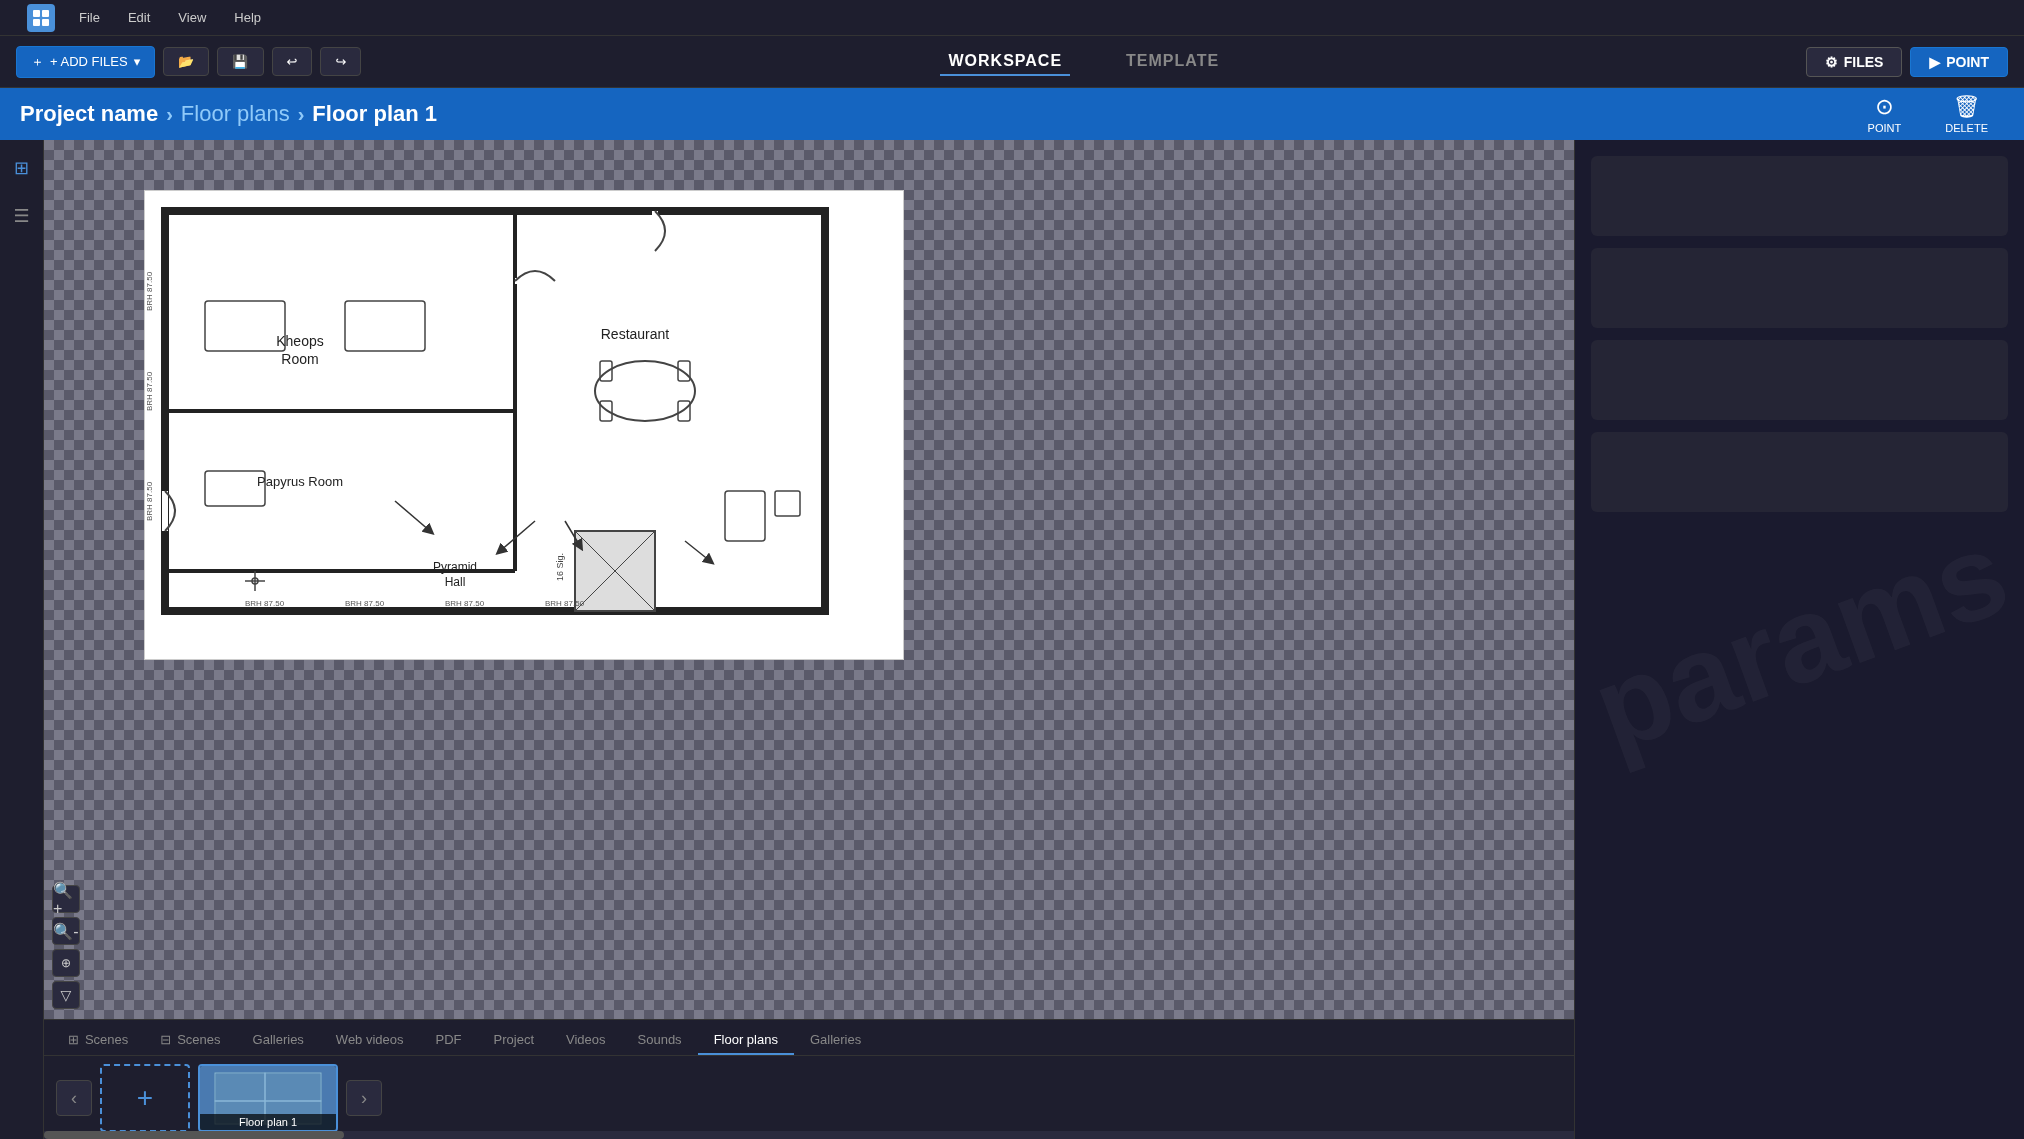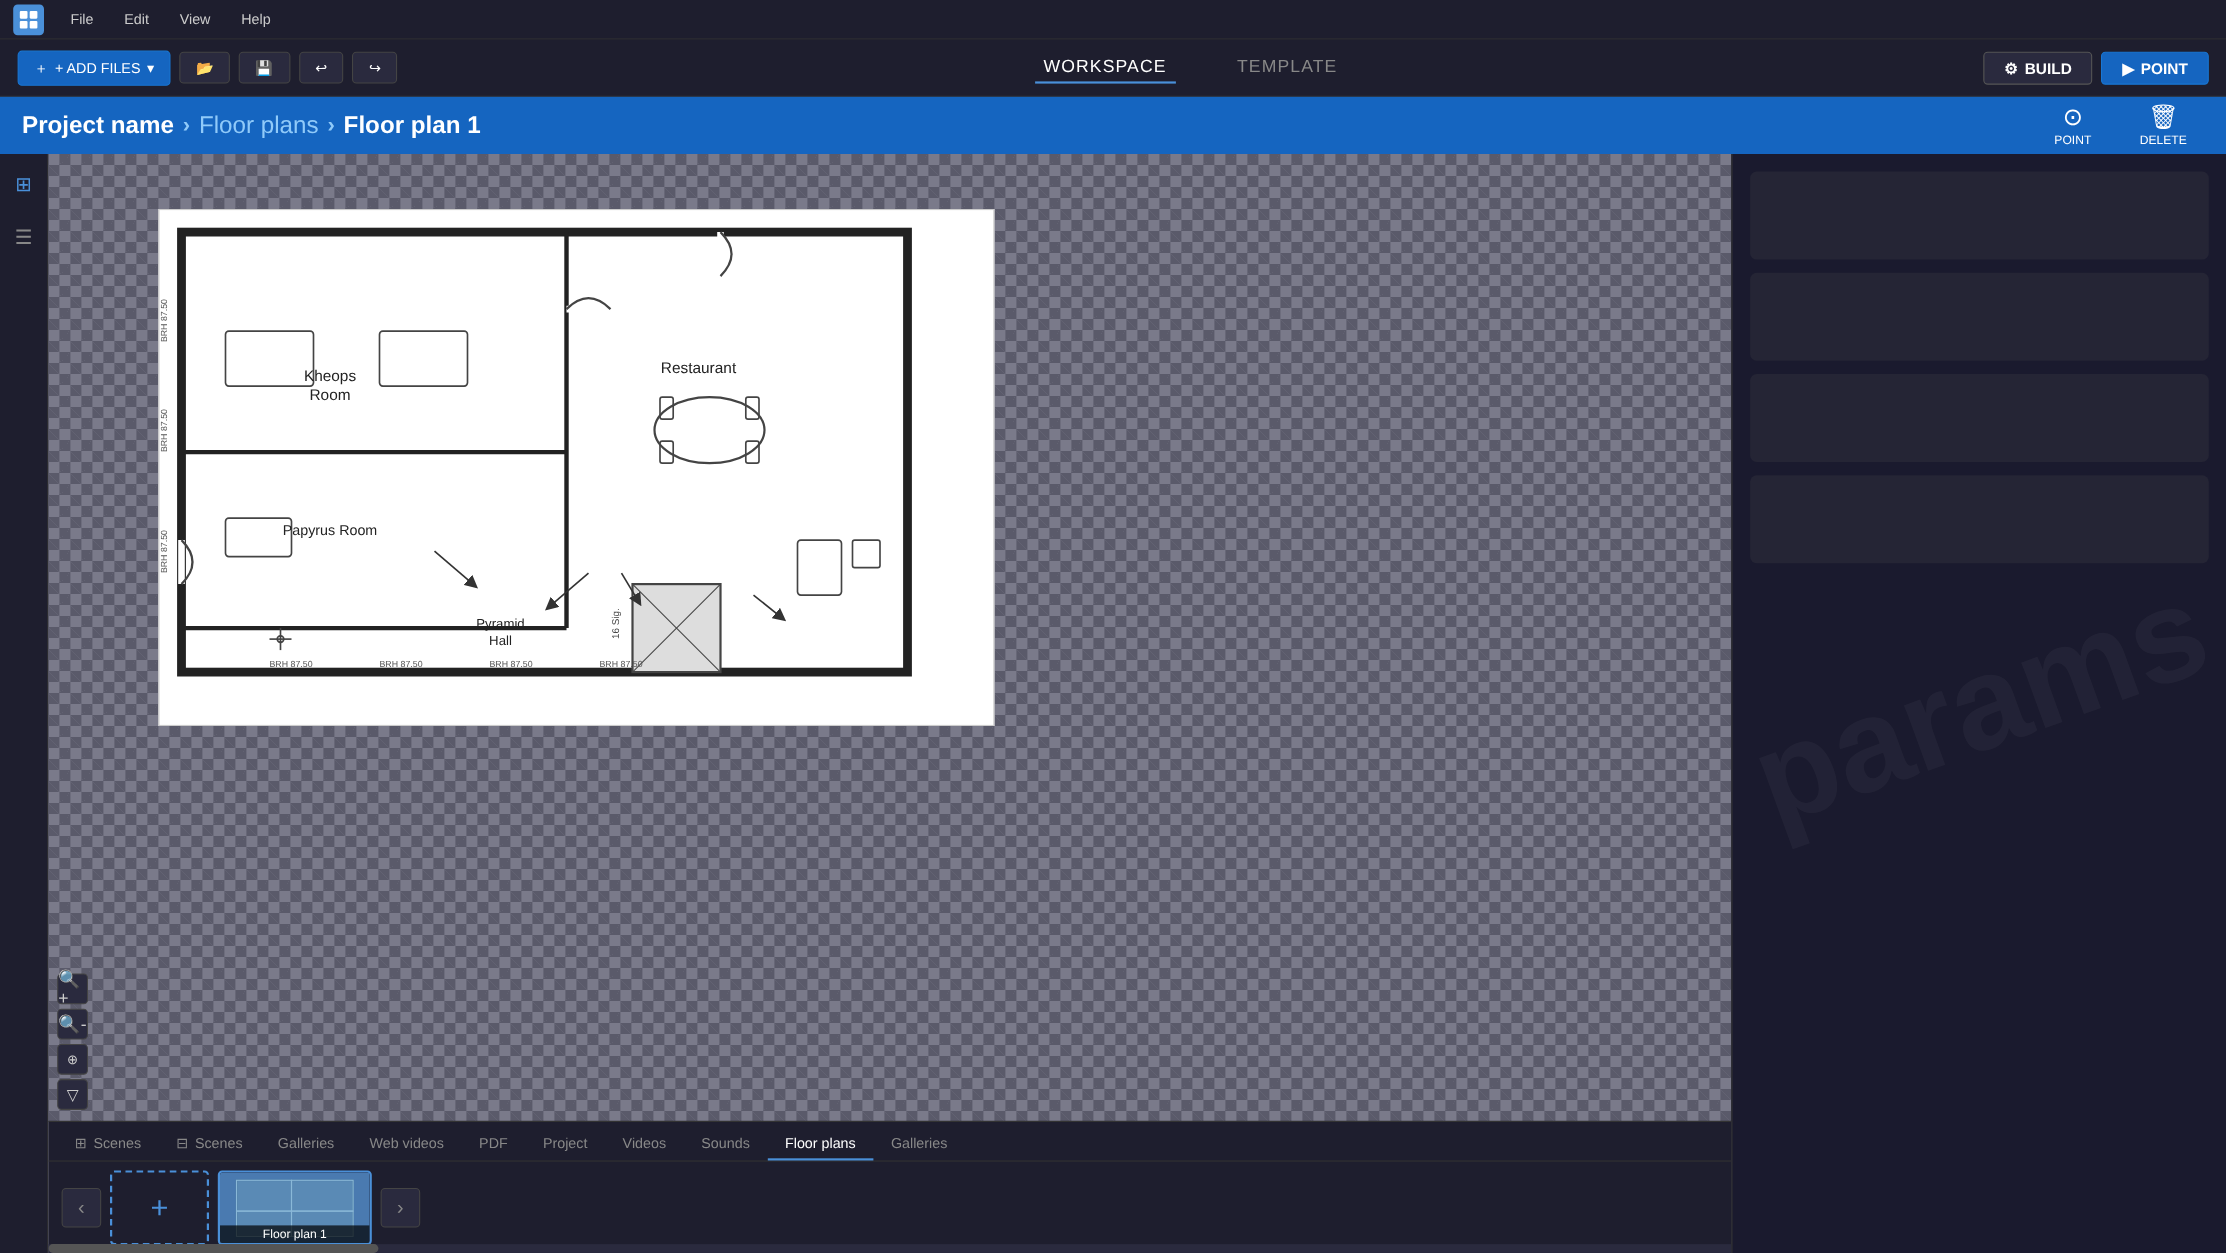--- a/index.html
+++ b/index.html
@@ -2,21 +2,21 @@
 <html><head>
   <meta charset="utf-8">
   <style>
     * { margin: 0; padding: 0; box-sizing: border-box; }
     body { width: 2024px; height: 1139px; background: #1a1a2e; font-family: Arial, sans-serif; overflow: hidden; color: #fff; }
 
     
     .menu-bar {
       display: flex; align-items: center; height: 36px;
       background: #1e1e2e; border-bottom: 1px solid #333;
-      padding: 0 12px; gap: 4px;
+      padding: 0 27px; gap: 4px;
     }
     .menu-bar .app-logo {
       width: 28px; height: 28px; background: #4a90d9; border-radius: 4px;
       display: flex; align-items: center; justify-content: center;
       font-weight: bold; font-size: 14px; color: #fff; margin-right: 8px;
     }
     .menu-item {
       padding: 4px 12px; font-size: 13px; color: #ccc; cursor: pointer;
     }
 
@@ -27,21 +27,21 @@
       padding: 0 16px; gap: 8px;
     }
     .toolbar-btn {
       display: flex; align-items: center; gap: 6px;
       padding: 6px 14px; background: #2a2a3e; border: 1px solid #444;
       border-radius: 4px; color: #fff; font-size: 13px; cursor: pointer;
     }
     .toolbar-btn.accent { background: #1565c0; border-color: #1976d2; }
     .toolbar-center { flex: 1; display: flex; justify-content: center; gap: 48px; }
     .toolbar-tab {
-      font-size: 16px; font-weight: normal; color: #888; cursor: pointer; padding: 4px 8px; letter-spacing: 1px;
+      font-size: 16px; font-weight: bold; color: #888; cursor: pointer; padding: 4px 8px; letter-spacing: 1px;
     }
     .toolbar-tab.active { color: #fff; border-bottom: 2px solid #4a90d9; }
     .toolbar-right { display: flex; gap: 8px; }
     .toolbar-right-btn {
       display: flex; align-items: center; gap: 6px;
       padding: 6px 18px; background: #2a2a3e; border: 1px solid #555;
       border-radius: 4px; color: #fff; font-size: 14px; font-weight: bold; cursor: pointer;
     }
     .toolbar-right-btn.play { background: #1565c0; border-color: #1976d2; }
 
@@ -227,21 +227,21 @@
   <div class="toolbar-btn">
     <span>↪</span>
   </div>
   <div class="toolbar-center">
     <div class="toolbar-tab active">WORKSPACE</div>
     <div class="toolbar-tab">TEMPLATE</div>
   </div>
   <div class="toolbar-right">
     <div class="toolbar-right-btn">
       <span>⚙</span>
-      <span>BUILD</span>
+      <span>FILES</span>
     </div>
     <div class="toolbar-right-btn play">
       <span>▶</span>
       <span>POINT</span>
     </div>
   </div>
 </div>
 
 <div class="breadcrumb-bar">
   <div class="breadcrumb">

